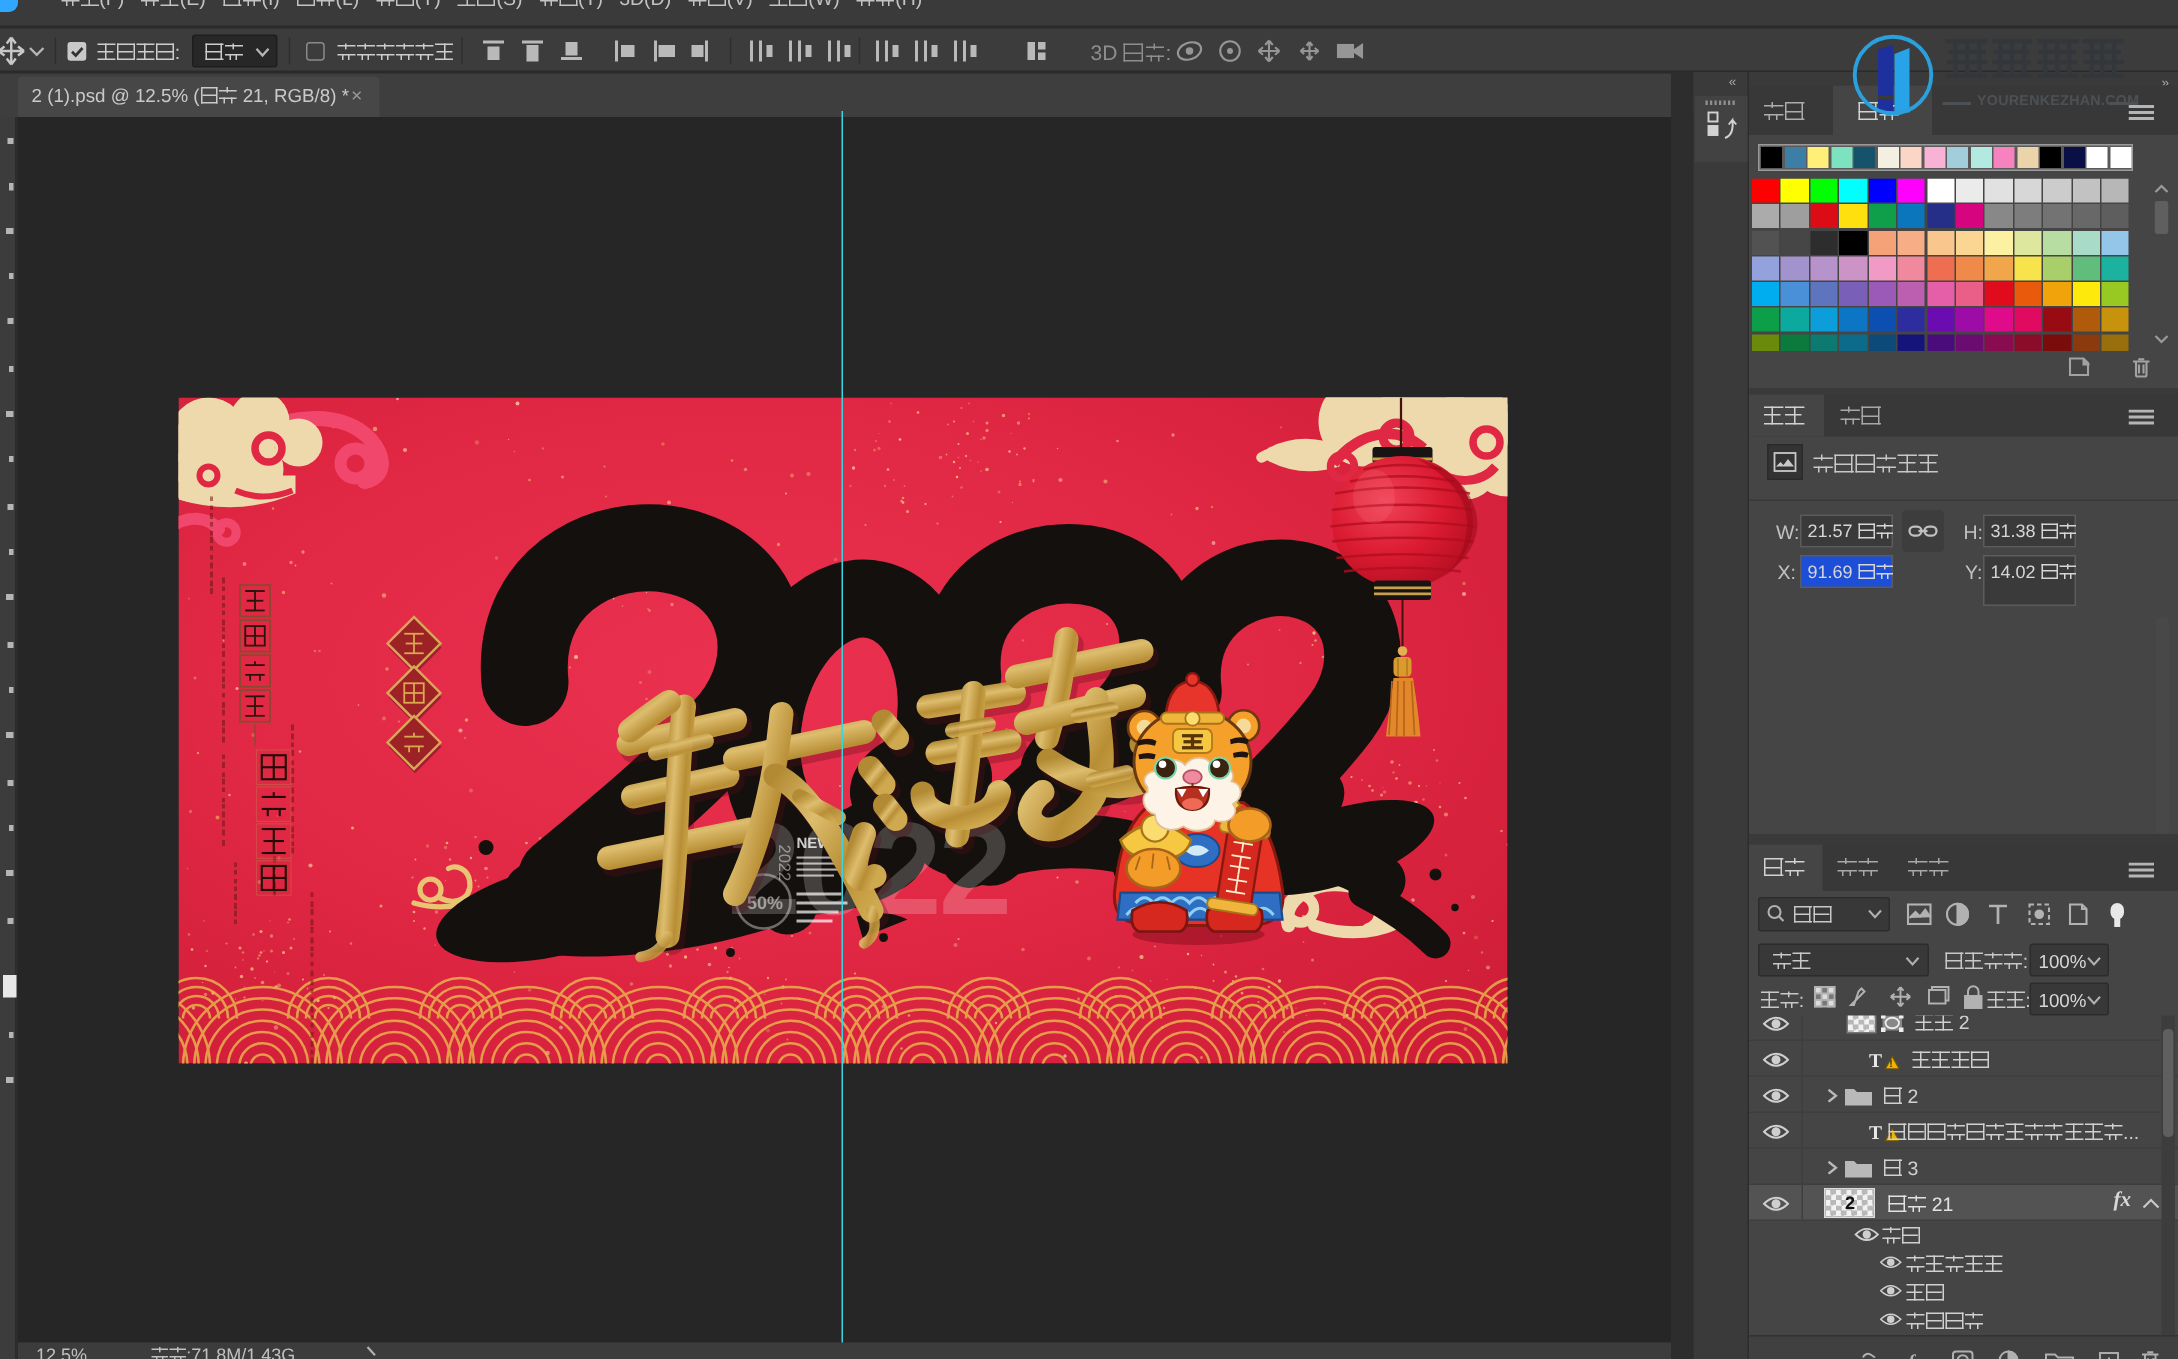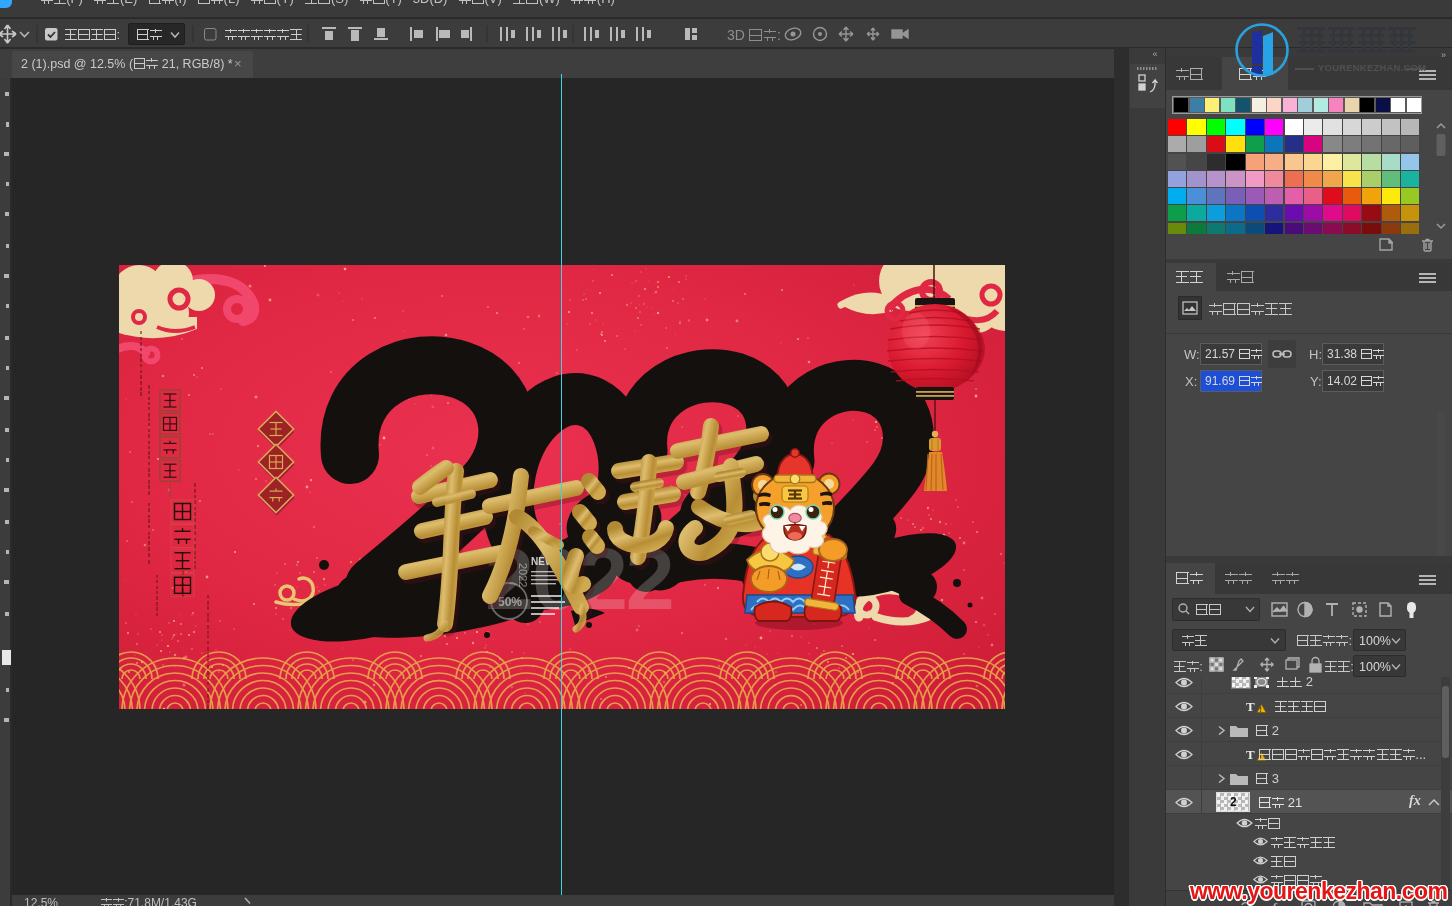--- a/index.html
+++ b/index.html
@@ -1527,21 +1527,21 @@
 <span class="abs" style="left:143px;top:56px;font-size:13px;color:#c2c2c2">H:</span>
 <div class="abs" style="left:156px;top:52px;width:62px;height:22px;background:#3a3a3a;border:1px solid #5c5c5c">
             <span class="abs" style="left:4px;top:3px;font-size:12px;color:#d6d6d6;white-space:nowrap">31.38 <span class="cjk"><span class="g v1"></span><span class="g v2"></span></span></span>
           </div>
 <span class="abs" style="left:19px;top:83px;font-size:13px;color:#c2c2c2">X:</span>
 <div class="abs" style="left:34px;top:79px;width:62px;height:22px;background:#1d4ed8;border:1px solid #5c5c5c">
             <span class="abs" style="left:4px;top:3px;font-size:12px;color:#d6d6d6;white-space:nowrap">91.69 <span class="cjk"><span class="g v1"></span><span class="g v2"></span></span></span>
           </div>
 <span class="abs" style="left:144px;top:83px;font-size:13px;color:#c2c2c2">Y:</span>
           <div class="abs" style="left:271px;top:120px;width:9px;height:145px;background:#484848;border-radius:4px"></div>
-<div class="abs" style="left:156px;top:79px;width:62px;height:22px;background:#3a3a3a;border:1px solid #5c5c5c">
+<div class="abs" style="left:156px;top:79px;width:62px;height:34px;background:#3a3a3a;border:1px solid #5c5c5c">
             <span class="abs" style="left:4px;top:3px;font-size:12px;color:#d6d6d6;white-space:nowrap">14.02 <span class="cjk"><span class="g v1"></span><span class="g v2"></span></span></span>
           </div>
 </div>
       </div>
     </div>
   <div id="p-layers">
       <div class="abs" style="left:0;top:508px;width:286px;height:350px;background:#3a3a3a">
 <div class="abs" style="left:0;top:7px;width:286px;height:31px;background:#383838"></div>
 <div class="abs" style="left:0;top:7px;width:49px;height:31px;background:#454545"></div>
 <span class="abs cjk" style="left:9px;top:14px;font-size:14px;color:#d2d2d2"><span class="g v1"></span><span class="g v2"></span></span>
@@ -1755,14 +1755,13 @@
   <div class="abs cjk" id="wmtxt" style="left:1296px;top:23px;font-size:30px;font-weight:bold;color:#33363a;letter-spacing:1px"><span class="g v1"></span><span class="g v0"></span><span class="g v1"></span><span class="g v1"></span></div>
   <div class="abs" style="left:1295px;top:68px;width:19px;height:1.5px;background:#4e5154"></div>
     <div class="abs" style="left:1318px;top:62px;font-size:9.5px;font-weight:bold;color:#4e5154;letter-spacing:.2px;white-space:nowrap">YOURENKEZHAN.COM</div>
     <div class="abs" style="left:1406px;top:68px;width:19px;height:1.5px;background:#4e5154"></div>
   <svg class="abs" style="left:1232px;top:16px" width="80" height="80">
     <polygon points="20,17 30,14 30,59 20,60" fill="#1e2f9e"></polygon>
     <polygon points="31,20 41,16 41,59 31,59" fill="#29a3e8"></polygon>
     <rect x="20" y="48" width="10" height="2" fill="#3a3a3a"></rect>
     <circle cx="30" cy="34" r="25.5" fill="none" stroke="#2aa0dd" stroke-width="2.6"></circle>
   </svg>
-  <div class="abs" style="left:1190px;top:878px;font-size:23px;font-weight:bold;color:#e51515;letter-spacing:-0.5px;white-space:nowrap;text-shadow:-1.5px 0 #fff,1.5px 0 #fff,0 -1.5px #fff,0 1.5px #fff,-1px -1px #fff,1px 1px #fff,-1px 1px #fff,1px -1px #fff">www.yourenkezhan.com</div>
 </div>
 
 </body></html>

